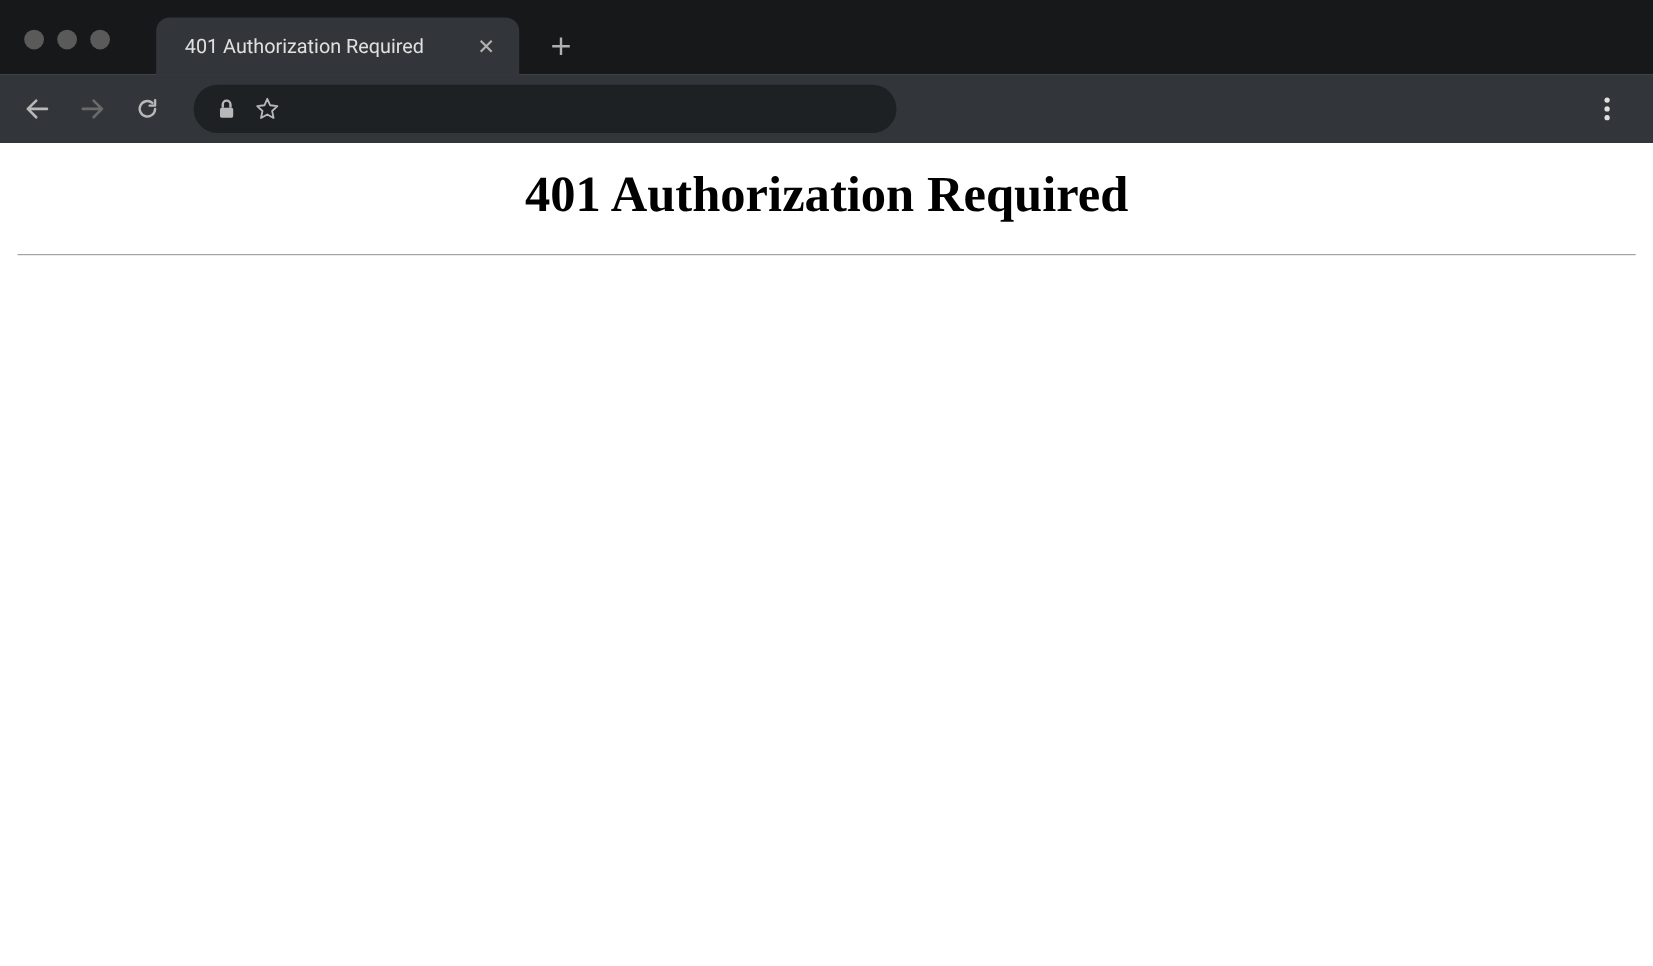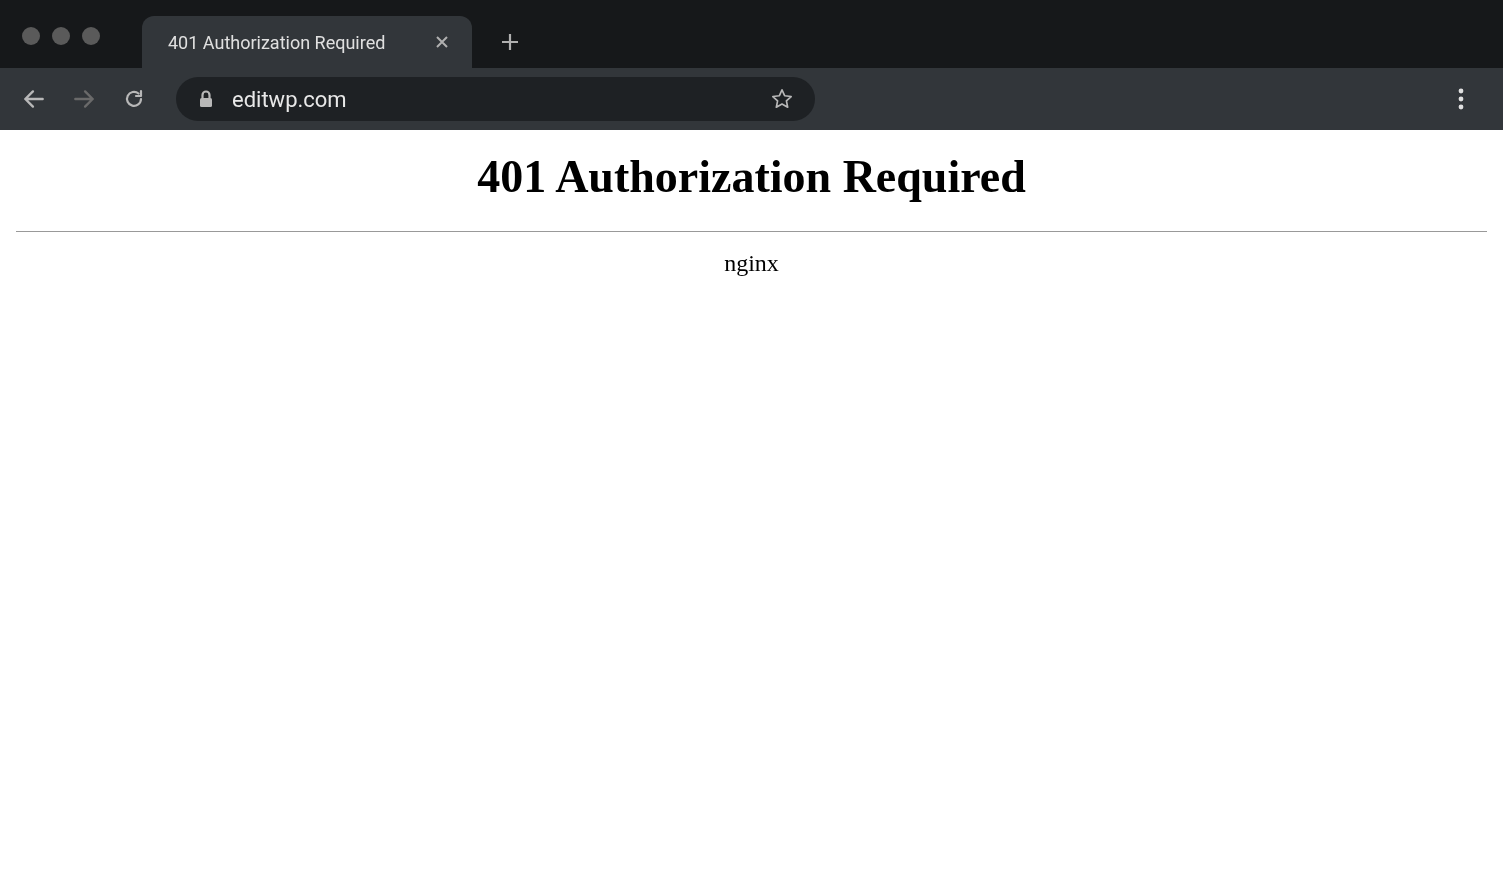--- a/index.html
+++ b/index.html
@@ -207,34 +207,32 @@
         <path d="M19 12 A7 7 0 1 1 16.5 6.5 M19 4 V9 H14" stroke="currentColor" stroke-width="2.2" fill="none" stroke-linecap="round" stroke-linejoin="round"></path>
       </svg>
   </div>
   <div class="address-bar">
     <span class="lock-icon">
       <svg width="16" height="18" viewBox="0 0 16 18">
           <rect x="2" y="8" width="12" height="9" rx="1.5" fill="currentColor"></rect>
           <path d="M4.5 8 V5 A3.5 3.5 0 0 1 11.5 5 V8" stroke="currentColor" stroke-width="2.2" fill="none"></path>
         </svg>
     </span>
-    <span class="url-text">editwp.com</span>
     <span class="star-icon">
       <svg width="22" height="22" viewBox="0 0 24 24">
           <path d="M12 2 L14.85 8.4 L22 9.3 L16.8 14.1 L18.2 21 L12 17.5 L5.8 21 L7.2 14.1 L2 9.3 L9.15 8.4 Z" stroke="currentColor" stroke-width="1.8" fill="none" stroke-linejoin="round"></path>
         </svg>
     </span>
   </div>
   <div class="spacer"></div>
   <div class="menu-btn">
     <svg width="6" height="22" viewBox="0 0 6 22">
         <circle cx="3" cy="3" r="2.4" fill="currentColor"></circle>
         <circle cx="3" cy="11" r="2.4" fill="currentColor"></circle>
         <circle cx="3" cy="19" r="2.4" fill="currentColor"></circle>
       </svg>
   </div>
 </div>
 
 <div class="page-content">
   <h1 class="error-heading">401 Authorization Required</h1>
   <hr class="divider">
-  <div class="server-name">nginx</div>
 </div>
 
 </body></html>

